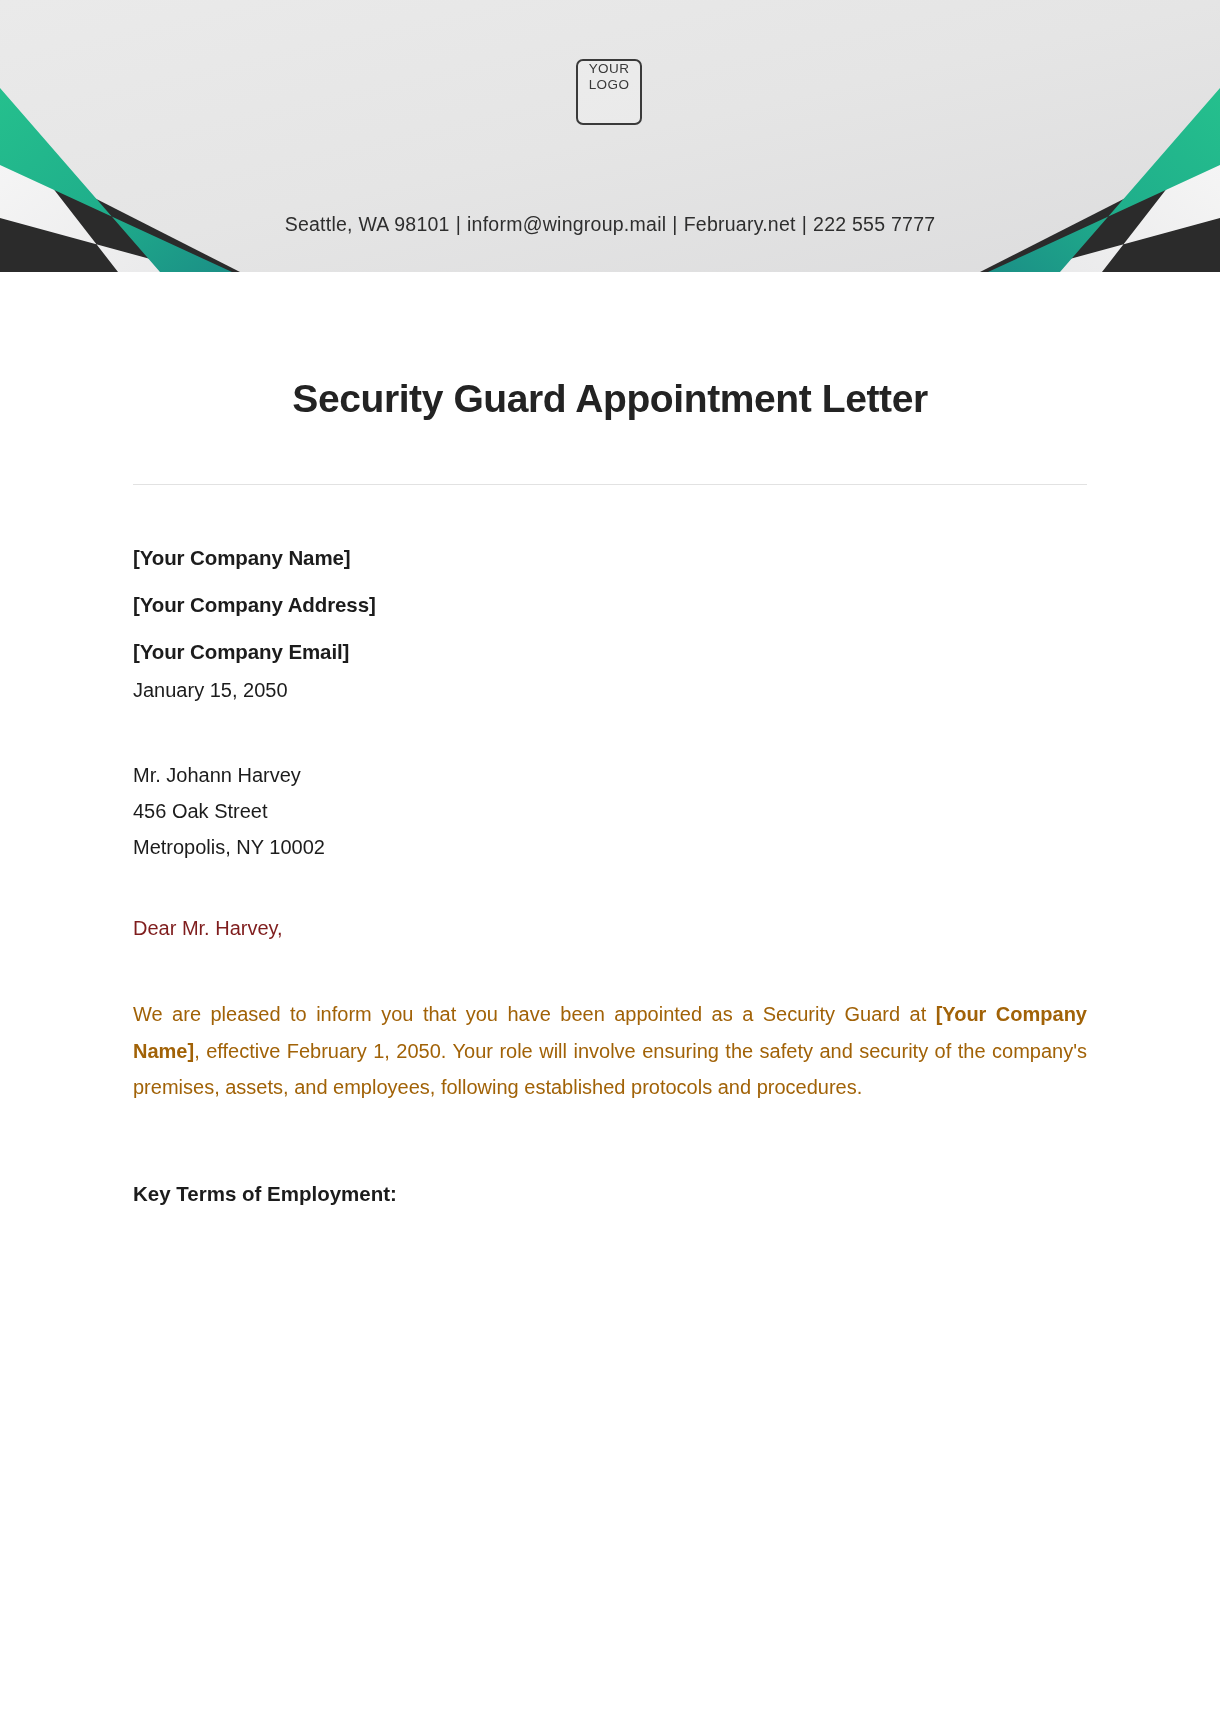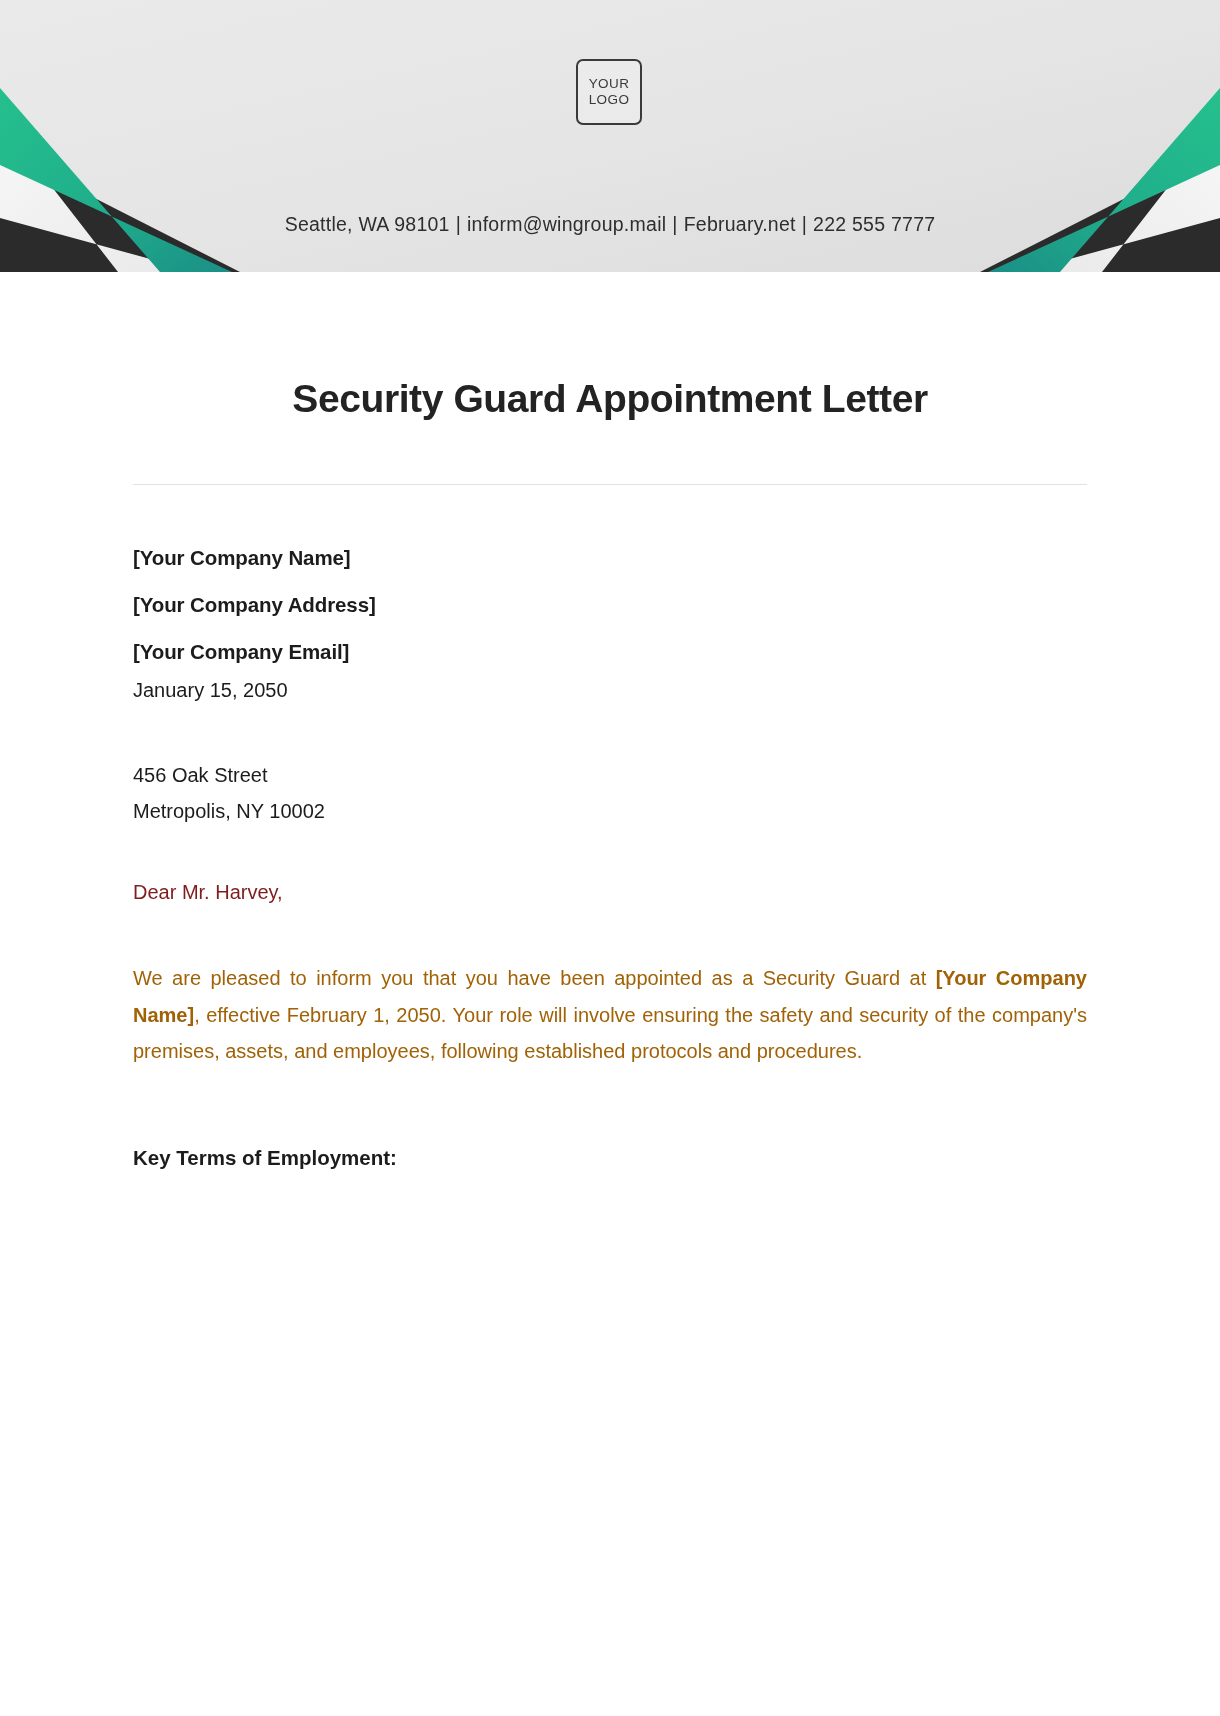--- a/index.html
+++ b/index.html
@@ -47,21 +47,21 @@
     left: 576px;
     top: 59px;
     width: 66px;
     height: 66px;
     border: 2px solid #3a3a3a;
     border-radius: 7px;
     background: rgba(255,255,255,0.22);
     display: flex;
     flex-direction: column;
     align-items: center;
-    justify-content: center;
+    justify-content: flex-start;
     box-sizing: border-box;
   }
   .logo-line {
     font-size: 13.5px;
     line-height: 16px;
     letter-spacing: 0.4px;
     color: #3a3a3a;
     font-family: "Liberation Sans", sans-serif;
     font-weight: 400;
   }
@@ -233,20 +233,21 @@
 
     <div class="company-block">
       <div class="cb-line">[Your Company Name]</div>
       <div class="cb-line">[Your Company Address]</div>
       <div class="cb-line">[Your Company Email]</div>
     </div>
 
     <div class="date-line">January 15, 2050</div>
 
     <div class="recipient-block">
+      <div class="rb-line">Mr. Johann Harvey</div>
       <div class="rb-line">456 Oak Street</div>
       <div class="rb-line">Metropolis, NY 10002</div>
     </div>
 
     <div class="salutation">Dear Mr. Harvey,</div>
 
     <p class="body-para"><span>We are pleased to inform you that you have been appointed as a Security Guard at </span><b>[Your Company Name]</b><span>, effective February 1, 2050. Your role will involve ensuring the safety and security of the company's premises, assets, and employees, following established protocols and procedures.</span></p>
 
     <div class="section-heading">Key Terms of Employment:</div>
 

